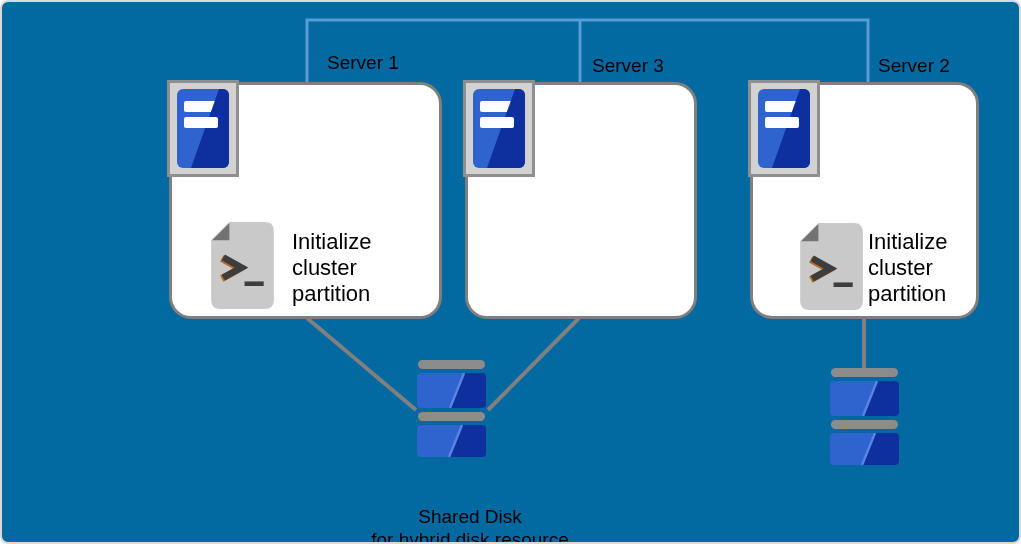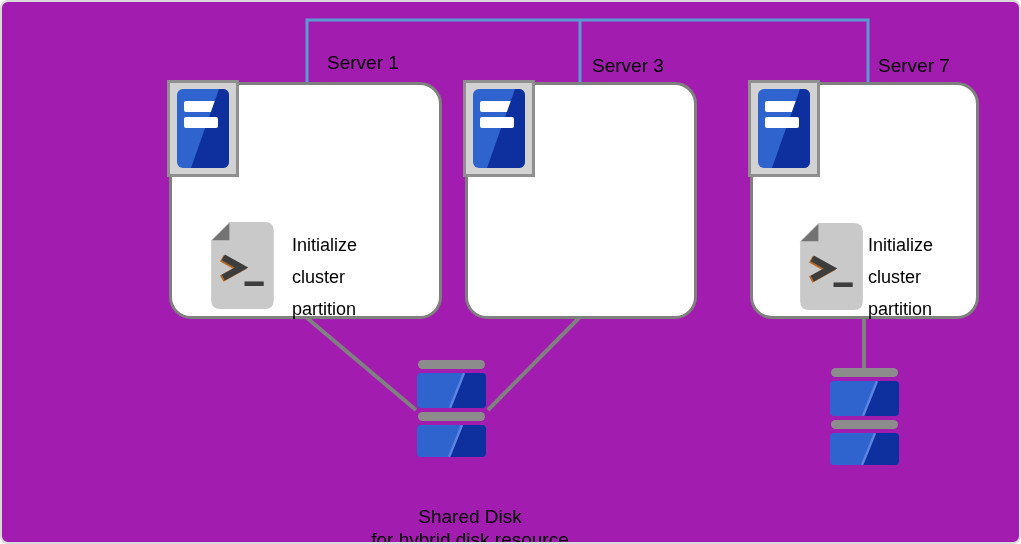--- a/index.html
+++ b/index.html
@@ -1,26 +1,26 @@
 <!DOCTYPE html>
 <html><head>
 <meta charset="utf-8">
 <style>
   html,body{margin:0;padding:0;background:#fff;}
   body{font-family:"Liberation Sans",sans-serif;color:#000;}
-  .canvas{position:relative;width:1017px;height:540px;background:#a21caf;
+  .canvas{position:relative;width:1017px;height:540px;background:#0369a1;
           border:2px solid #d9d9d9;border-radius:8px;overflow:hidden;}
   .wires{position:absolute;left:0;top:0;}
   .netline{stroke:#5b9bd5;stroke-width:3;fill:none;}
   .grayline{stroke:#808080;stroke-width:4;fill:none;}
   .server-box{position:absolute;top:80px;height:231px;background:#fff;
               border:3px solid #7f7f7f;border-radius:22px;}
   .abs{position:absolute;}
   .srv-label{position:absolute;font-size:19px;line-height:22px;white-space:nowrap;}
-  .script-label{position:absolute;font-size:18px;line-height:32px;width:105px;}
+  .script-label{position:absolute;font-size:22px;line-height:26px;width:105px;}
   .disk-label{position:absolute;font-size:19px;line-height:23px;text-align:center;white-space:pre-line;}
 </style>
 </head>
 <body>
 
 <svg width="0" height="0" style="position:absolute" aria-hidden="true">
   <defs>
     <g id="tower">
       <rect x="1.5" y="1.5" width="69" height="94" fill="#d2d2d2" stroke="#8f8f8f" stroke-width="3"></rect>
       <clipPath id="towerclip">
@@ -72,21 +72,21 @@
     <line class="grayline" x1="577" y1="316" x2="486" y2="408"></line>
     <line class="grayline" x1="862" y1="314" x2="862" y2="368"></line>
   </svg>
 
   <div class="server-box" style="left:167px;width:267px;"></div>
   <div class="server-box" style="left:463px;width:226px;"></div>
   <div class="server-box" style="left:748px;width:223px;"></div>
 
   <div class="srv-label" style="left:325px;top:50px;">Server 1</div>
   <div class="srv-label" style="left:590px;top:53px;">Server 3</div>
-  <div class="srv-label" style="left:876px;top:53px;">Server 7</div>
+  <div class="srv-label" style="left:876px;top:53px;">Server 2</div>
 
   <svg class="abs" style="left:165px;top:78px;" width="72" height="97" viewBox="0 0 72 97">
       <use href="#tower"></use>
     </svg>
   <svg class="abs" style="left:461px;top:78px;" width="72" height="97" viewBox="0 0 72 97">
       <use href="#tower"></use>
     </svg>
   <svg class="abs" style="left:746px;top:78px;" width="72" height="97" viewBox="0 0 72 97">
       <use href="#tower"></use>
     </svg>

